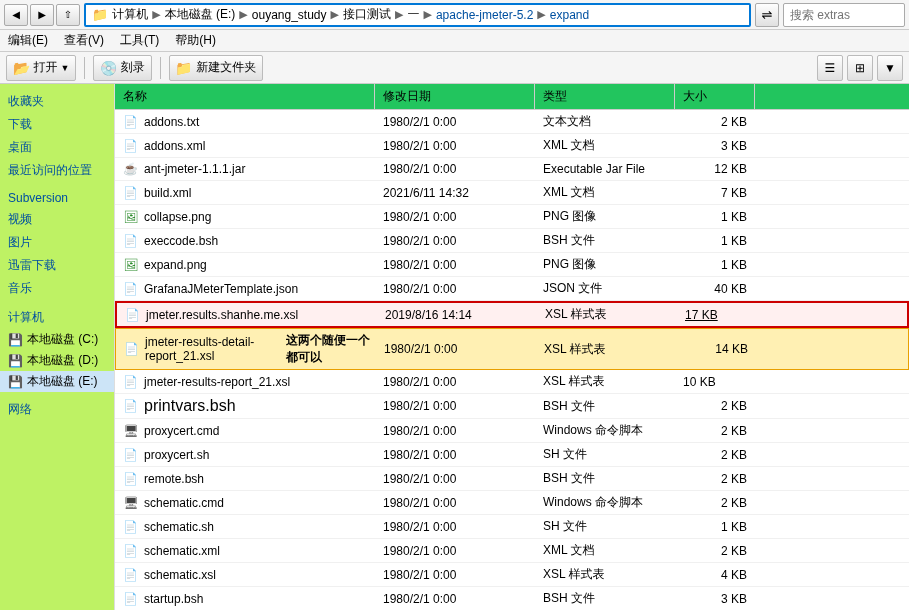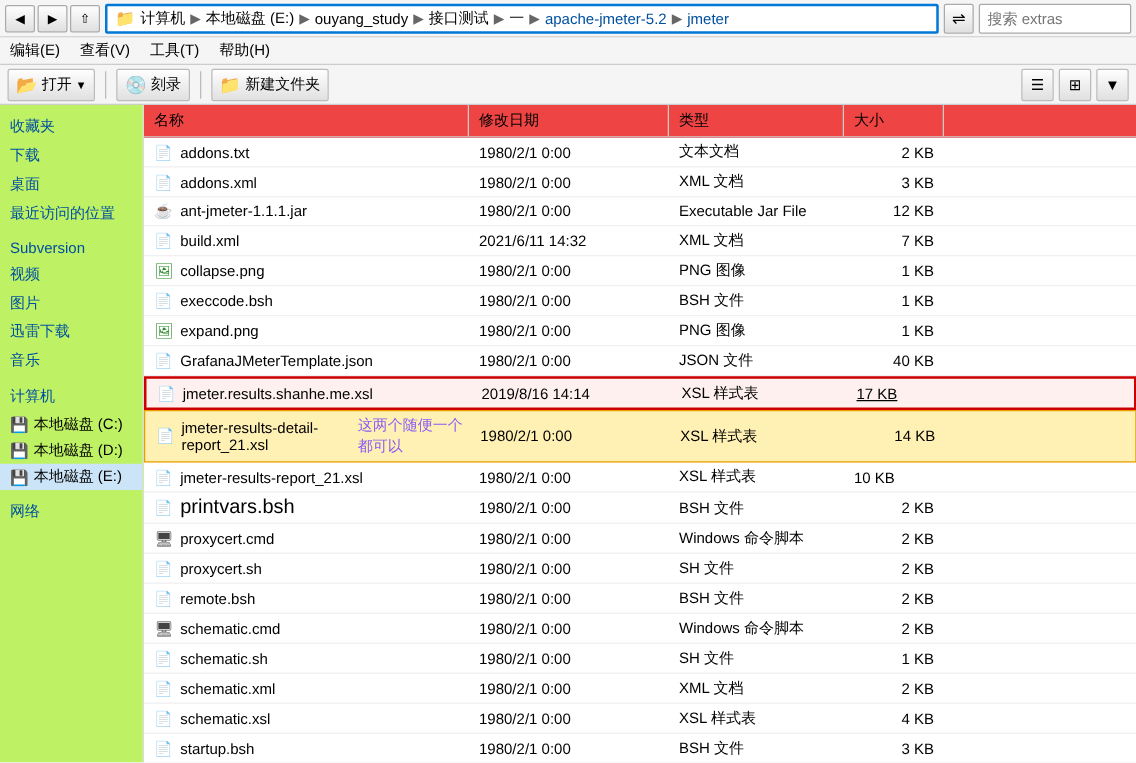--- a/index.html
+++ b/index.html
@@ -192,21 +192,21 @@
       flex: 1;
       background: white;
       overflow-y: auto;
       overflow-x: hidden;
     }
 
     
     .col-headers {
       display: grid;
       grid-template-columns: 260px 160px 140px 80px;
-      background: #ef4444;
+      background: #22c55e;
       border-bottom: 1px solid #ccc;
       position: sticky;
       top: 0;
       z-index: 10;
     }
     .col-header {
       padding: 4px 8px;
       font-size: 12px;
       color: #000;
       border-right: 1px solid #ccc;
@@ -246,23 +246,23 @@
     .file-icon {
       width: 16px;
       height: 16px;
       flex-shrink: 0;
       display: flex;
       align-items: center;
       justify-content: center;
       font-size: 12px;
     }
     .annotation {
-      color: #8b5cf6;
-      font-size: 12px;
-      font-weight: normal;
+      color: #000000;
+      font-size: 12px;
+      font-weight: bold;
     }
   </style>
 </head>
 <body>
 
 <div class="address-bar">
   <div class="nav-buttons">
     <div class="nav-btn">◀</div>
     <div class="nav-btn">▶</div>
     <div class="nav-btn">⇧</div>
@@ -276,21 +276,21 @@
     <span class="path-segment">本地磁盘 (E:)</span>
     <span class="path-sep">▶</span>
     <span class="path-segment">ouyang_study</span>
     <span class="path-sep">▶</span>
     <span class="path-segment">接口测试</span>
     <span class="path-sep">▶</span>
     <span class="path-segment">一</span>
     <span class="path-sep">▶</span>
     <span class="path-segment active">apache-jmeter-5.2</span>
     <span class="path-sep">▶</span>
-    <span class="path-segment active">jmeter</span>
+    <span class="path-segment active">expand</span>
   </div>
 
   <div class="refresh-btn">⇌</div>
 
   <input class="search-box" type="text" placeholder="搜索 extras" style="">
 </div>
 
 <div class="menu-bar">
   <span class="menu-item">编辑(E)</span>
   <span class="menu-item">查看(V)</span>

